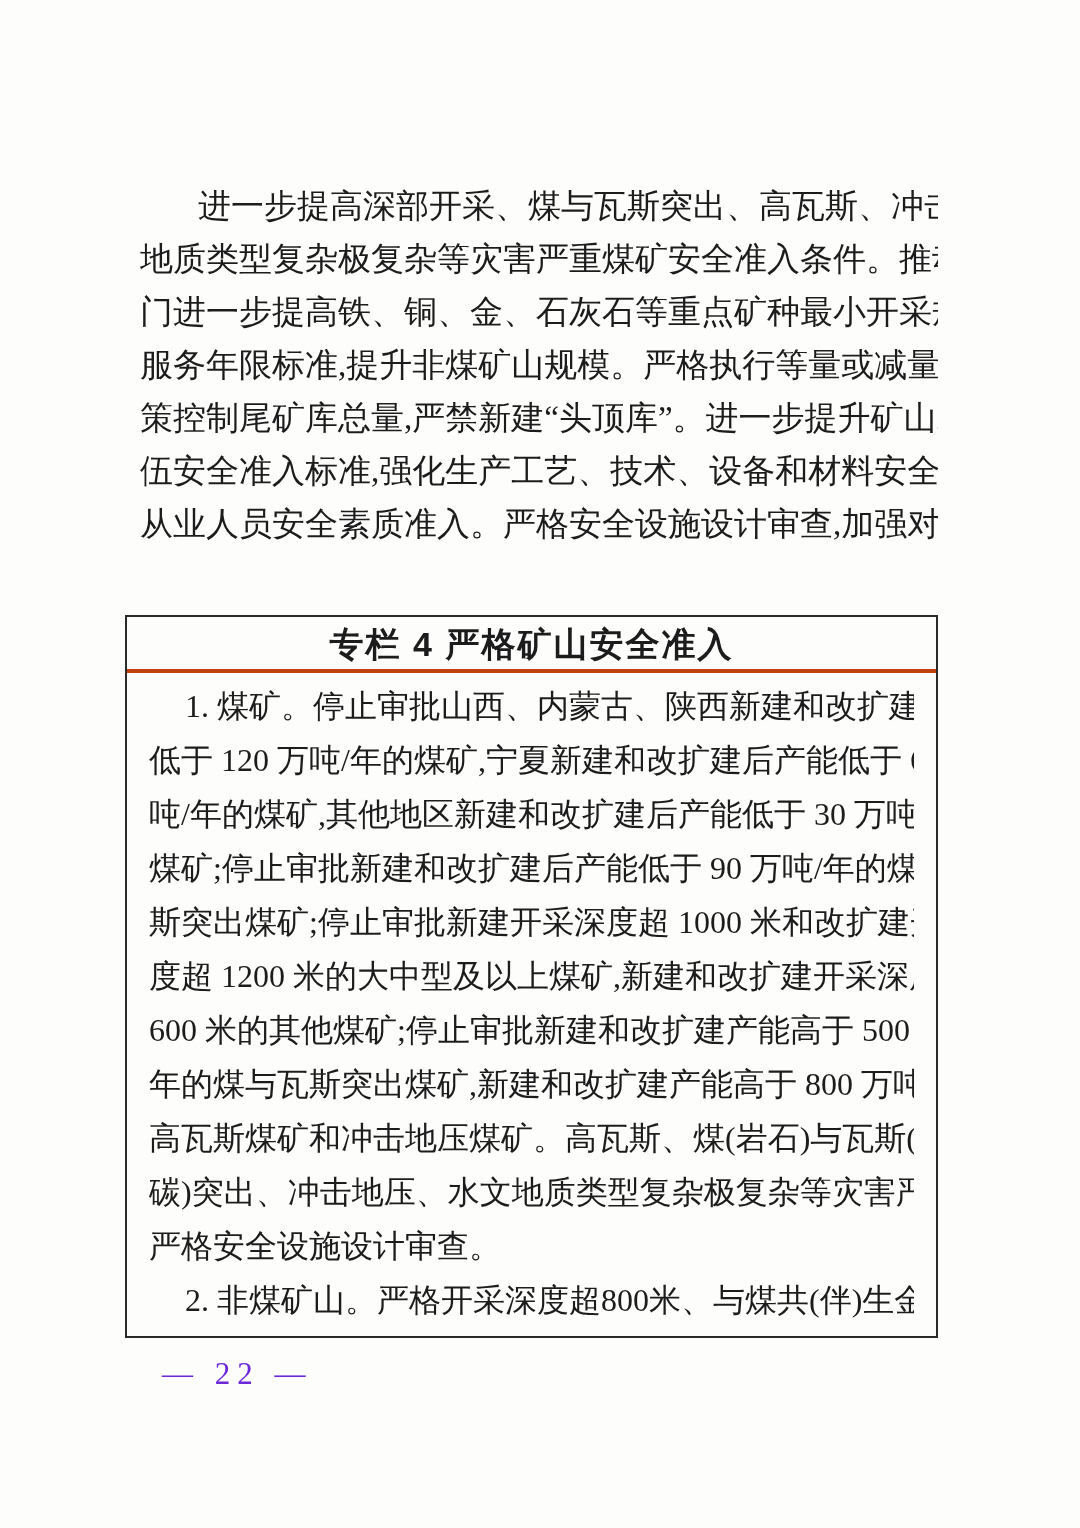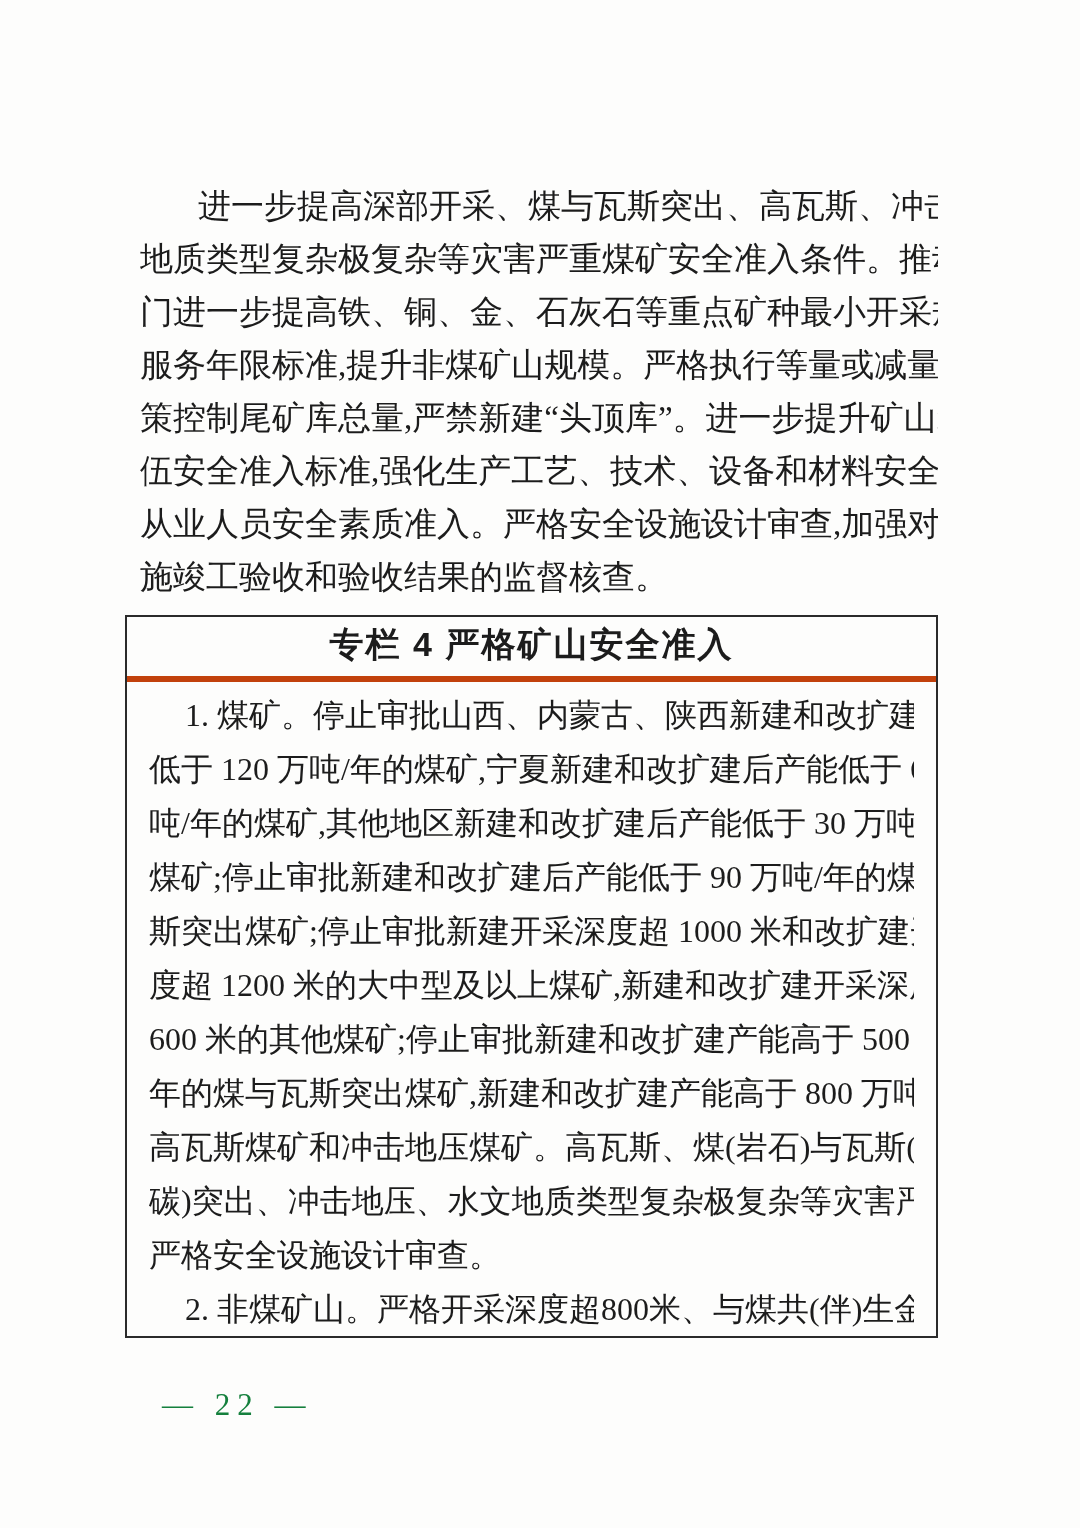--- a/index.html
+++ b/index.html
@@ -38,23 +38,23 @@
   .panel {
     position: absolute;
     left: 125px;
     top: 615px;
     width: 813px;
     height: 723px;
     border: 2px solid #2b2b2b;
     background: #fdfdfc;
   }
   .panel-title {
-    height: 65px;
+    height: 56px;
     line-height: 54px;
-    border-bottom: 6px solid #c2410c;
+    border-bottom: 4px solid #c2410c;
     text-align: center;
     text-align-last: center;
     font-weight: bold;
     font-size: 34px;
     font-family: "Liberation Sans", "DejaVu Sans", sans-serif;
     letter-spacing: 2px;
     overflow: hidden;
   }
   .panel-body {
     padding: 6px 22px 0 22px;
@@ -71,38 +71,36 @@
   .pline.pindent { text-indent: 36px; }
   .pline.para-end { text-align-last: left; }
 
   
   .footer {
     position: absolute;
     left: 162px;
     top: 1356px;
     font-size: 31px;
     letter-spacing: 7px;
-    color: #15803d;
-    margin-top: 31px;
+    color: #6d28d9;
   }
 </style>
 </head>
 <body>
 
 <div class="page">
 
   <div class="body-text">
     <div class="line indent">进一步提高深部开采、煤与瓦斯突出、高瓦斯、冲击地压、水文</div>
     <div class="line">地质类型复杂极复杂等灾害严重煤矿安全准入条件。推动相关部</div>
     <div class="line">门进一步提高铁、铜、金、石灰石等重点矿种最小开采规模和最低</div>
     <div class="line">服务年限标准,提升非煤矿山规模。严格执行等量或减量置换政</div>
     <div class="line">策控制尾矿库总量,严禁新建“头顶库”。进一步提升矿山装备、队</div>
     <div class="line">伍安全准入标准,强化生产工艺、技术、设备和材料安全准入以及</div>
     <div class="line">从业人员安全素质准入。严格安全设施设计审查,加强对安全设</div>
-    <div class="line para-end">施竣工验收和验收结果的监督核查。</div>
   </div>
 
   <div class="panel">
     <div class="panel-title">专栏 4  严格矿山安全准入</div>
     <div class="panel-body">
       <div class="pline pindent">1. 煤矿。停止审批山西、内蒙古、陕西新建和改扩建后产能</div>
       <div class="pline">低于 120 万吨/年的煤矿,宁夏新建和改扩建后产能低于 60 万</div>
       <div class="pline">吨/年的煤矿,其他地区新建和改扩建后产能低于 30 万吨/年的</div>
       <div class="pline">煤矿;停止审批新建和改扩建后产能低于 90 万吨/年的煤与瓦</div>
       <div class="pline">斯突出煤矿;停止审批新建开采深度超 1000 米和改扩建开采深</div>

